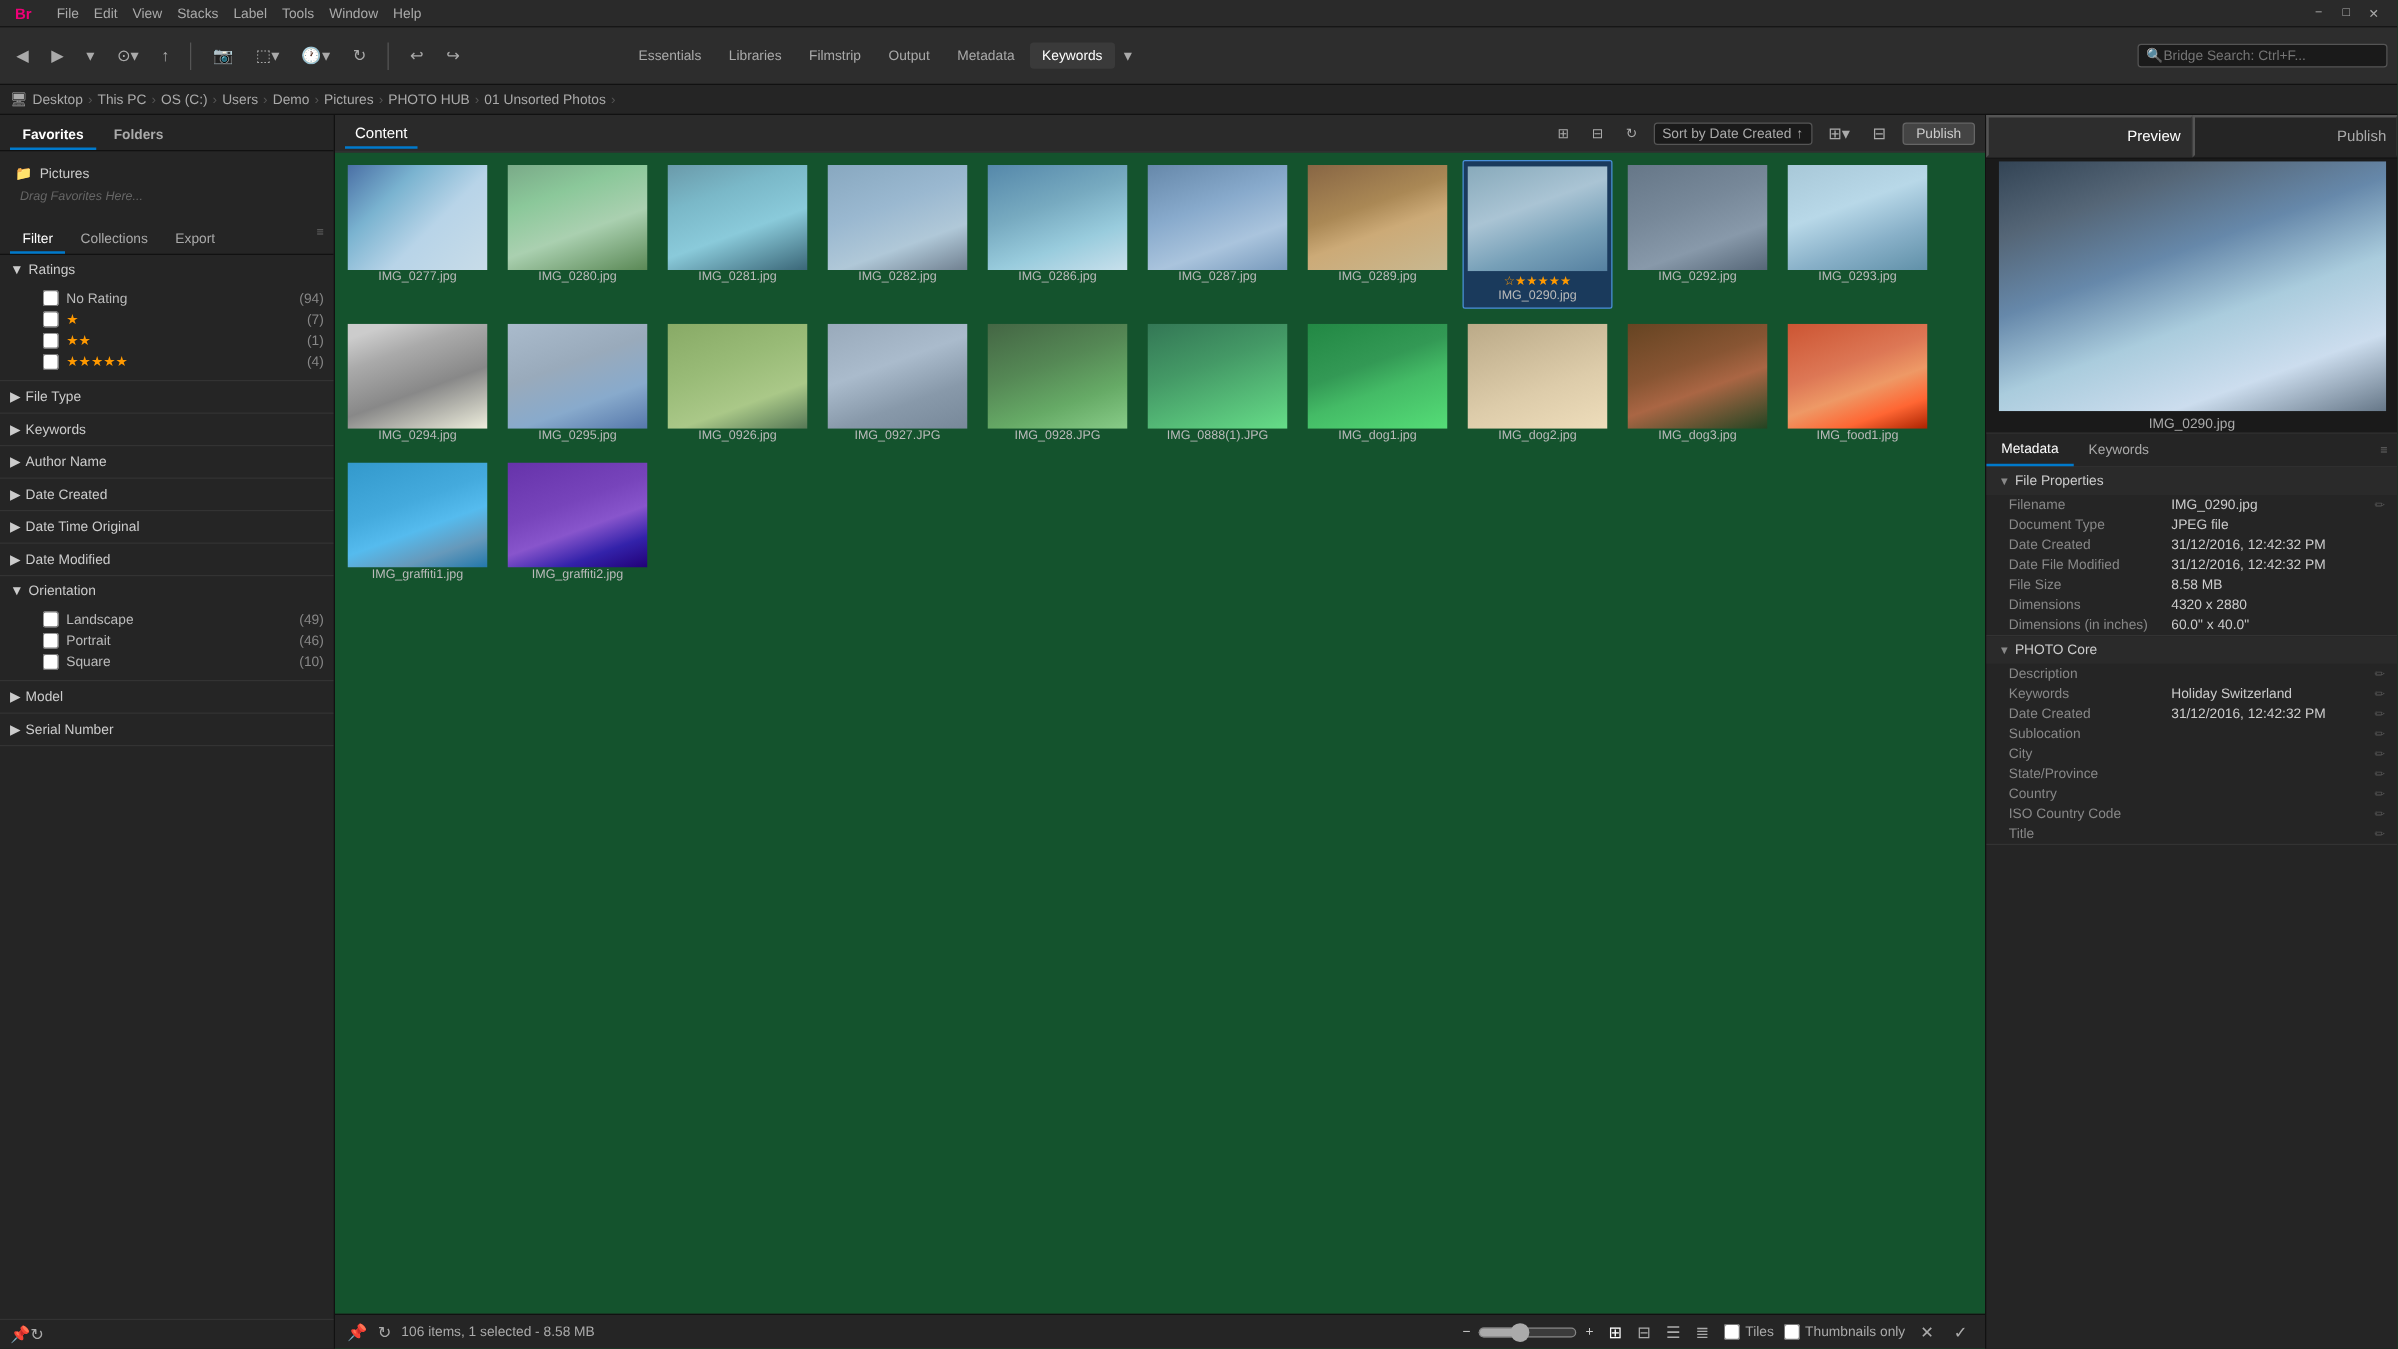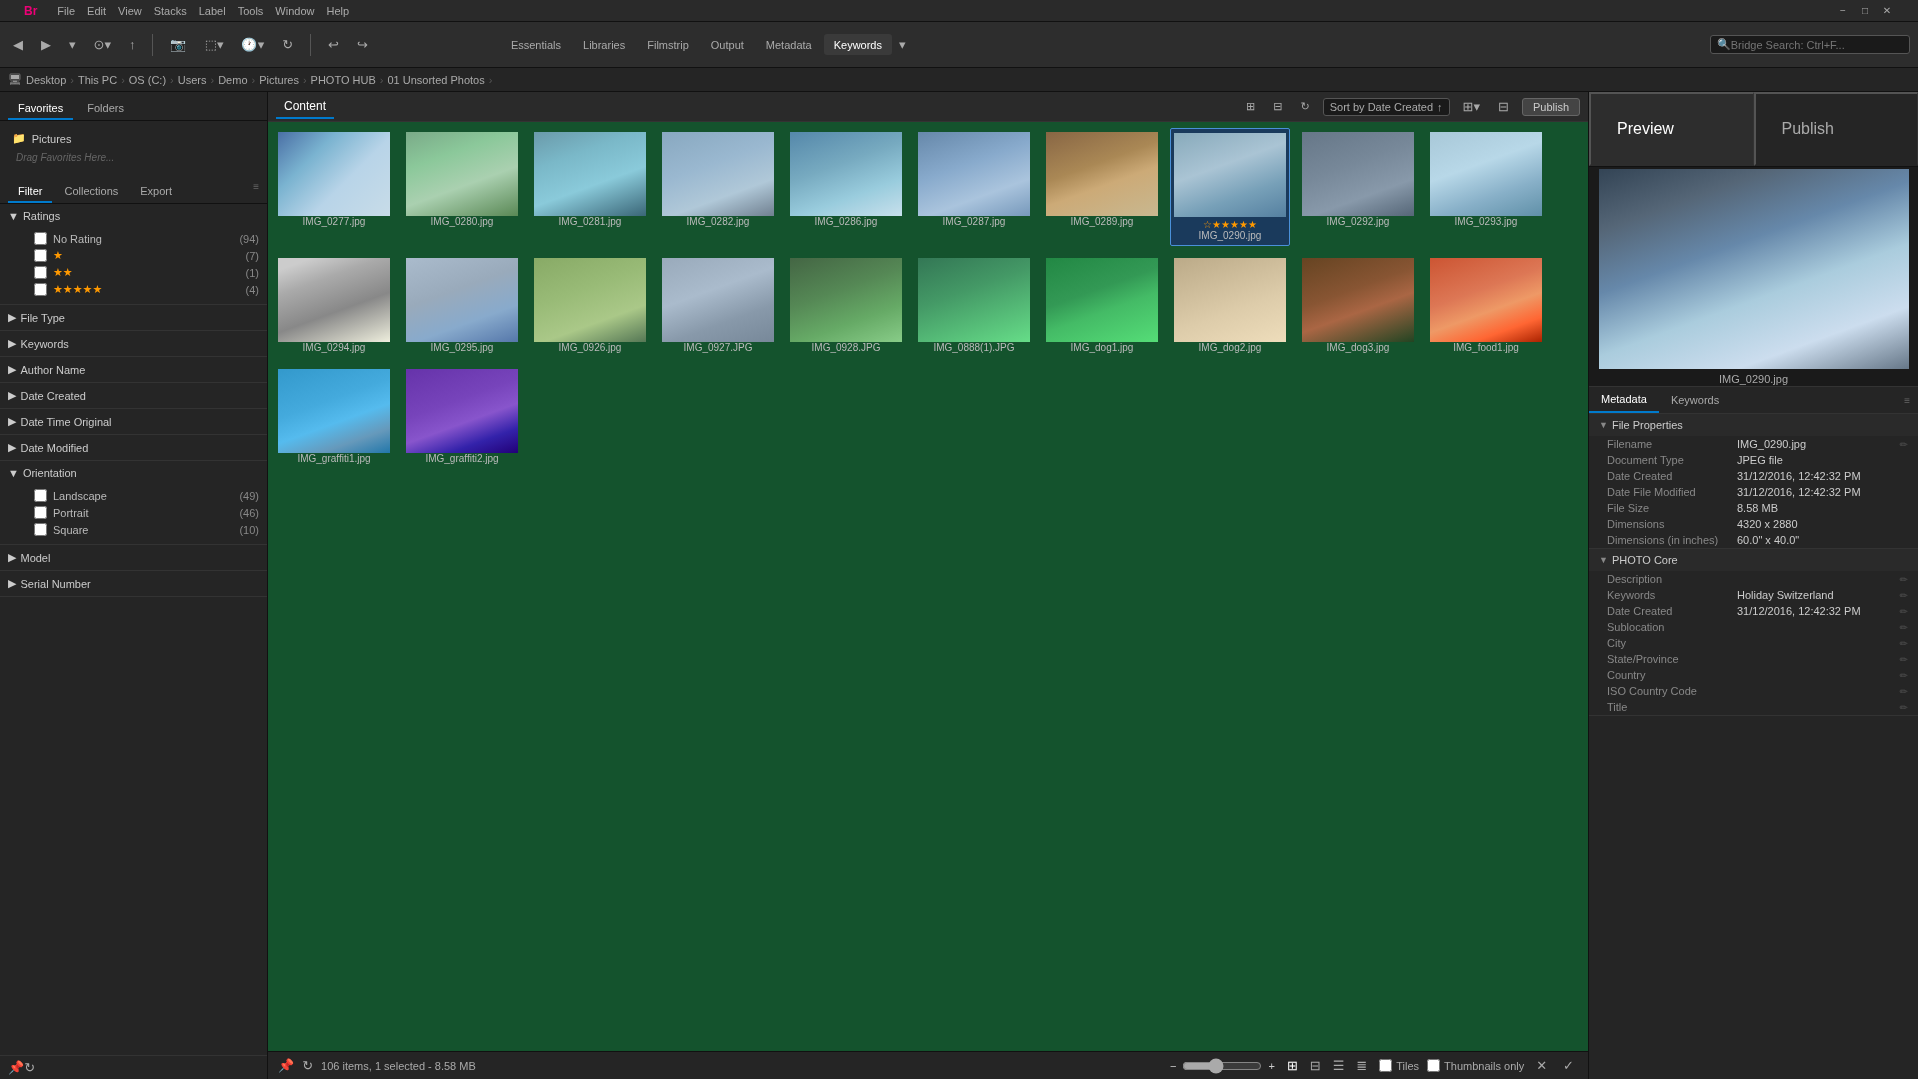--- a/index.html
+++ b/index.html
@@ -1,19 +1,19 @@
 <!DOCTYPE html>
 <html><head>
   <meta charset="utf-8">
   <style>
     * { box-sizing: border-box; margin: 0; padding: 0; }
     body { background: #1e1e1e; color: #ccc; font-family: 'Segoe UI', Arial, sans-serif; font-size: 11px; width: 1918px; height: 1079px; overflow: hidden; }
 
     
-    #titlebar { background: #2a2a2a; height: 22px; display: flex; align-items: center; justify-content: space-between; padding: 0 24px; border-bottom: 1px solid #111; }
+    #titlebar { background: #2a2a2a; height: 22px; display: flex; align-items: center; justify-content: space-between; padding: 0 12px; border-bottom: 1px solid #111; }
     #titlebar .left { display: flex; align-items: center; gap: 16px; color: #aaa; font-size: 11px; }
     #titlebar .title-logo { color: #e07; font-weight: bold; font-size: 12px; margin-right: 4px; }
     #titlebar .title-menu { display: flex; gap: 12px; }
     #titlebar .title-menu span { cursor: pointer; }
     #titlebar .right { display: flex; gap: 8px; align-items: center; }
     #titlebar .win-btn { width: 14px; height: 14px; border-radius: 2px; display: inline-flex; align-items: center; justify-content: center; font-size: 10px; cursor: pointer; color: #aaa; }
 
     
     #toolbar { background: #2d2d2d; height: 46px; display: flex; align-items: center; padding: 0 8px; gap: 8px; border-bottom: 1px solid #111; }
     .toolbar-btn { background: none; border: none; color: #aaa; cursor: pointer; padding: 3px 5px; border-radius: 2px; font-size: 13px; display: flex; align-items: center; gap: 2px; }
@@ -29,21 +29,21 @@
     #breadcrumb span { cursor: pointer; }
     #breadcrumb .sep { color: #555; cursor: default; }
     .sort-dropdown { display: flex; align-items: center; background: #1a1a1a; border: 1px solid #555; border-radius: 3px; padding: 2px 6px; color: #aaa; font-size: 11px; gap: 4px; cursor: pointer; }
 
     
     #main { display: flex; height: calc(1079px - 22px - 46px - 24px); }
 
     
     #left-panel { width: 268px; background: #252525; border-right: 1px solid #111; display: flex; flex-direction: column; overflow: hidden; }
     .panel-tabs { display: flex; padding: 6px 8px 0; gap: 4px; border-bottom: 1px solid #111; }
-    .panel-tab { background: none; border: none; color: #aaa; cursor: pointer; padding: 4px 10px; font-size: 11px; border-bottom: 2px solid transparent; }
+    .panel-tab { background: none; border: none; color: #aaa; cursor: pointer; padding: 4px 10px; font-size: 11px; border-bottom: 2px solid transparent; font-weight: bold; }
     .panel-tab.active { color: #fff; border-bottom: 2px solid #007acc; }
     .favorites-section { padding: 8px; }
     .favorites-section .item { display: flex; align-items: center; gap: 6px; padding: 3px 4px; cursor: pointer; border-radius: 2px; }
     .favorites-section .hint { color: #666; font-style: italic; padding: 4px 8px; font-size: 10px; }
 
     
     .filter-panel { flex: 1; overflow-y: auto; padding: 0; }
     .filter-panel::-webkit-scrollbar { width: 6px; }
     .filter-panel::-webkit-scrollbar-track { background: #1a1a1a; }
     .filter-panel::-webkit-scrollbar-thumb { background: #555; }
@@ -82,21 +82,21 @@
     .zoom-slider { display: flex; align-items: center; gap: 6px; }
     .zoom-slider input[type=range] { width: 80px; accent-color: #aaa; }
     .view-btns { display: flex; gap: 4px; }
     .view-btn { background: none; border: none; color: #aaa; cursor: pointer; padding: 2px 4px; font-size: 13px; }
     .view-btn.active { color: #fff; }
     .pin-btn { background: none; border: none; color: #aaa; cursor: pointer; font-size: 13px; }
 
     
     #right-panel { width: 330px; background: #252525; border-left: 1px solid #111; display: flex; flex-direction: column; }
     .right-panel-tabs { display: flex; border-bottom: 1px solid #111; }
-    .right-panel-tab { flex: 1; text-align: left; padding: 26px; cursor: pointer; color: #aaa; font-size: 16px; border-bottom: 2px solid transparent; background: none; border-right: 1px solid #333; }
+    .right-panel-tab { flex: 1; text-align: right; padding: 8px; cursor: pointer; color: #aaa; font-size: 12px; border-bottom: 2px solid transparent; background: none; border-right: 1px solid #333; }
     .right-panel-tab.active { color: #fff; background: #2d2d2d; border-bottom: 2px solid transparent; }
 
     .preview-area { flex: 0 0 220px; background: #1a1a1a; display: flex; align-items: center; justify-content: center; flex-direction: column; border-bottom: 1px solid #333; }
     .preview-img { width: 310px; height: 200px; background: #333; overflow: hidden; display: flex; align-items: center; justify-content: center; }
     .preview-label { color: #aaa; font-size: 11px; margin-top: 4px; }
 
     .meta-panel { flex: 1; overflow-y: auto; }
     .meta-panel::-webkit-scrollbar { width: 6px; }
     .meta-panel::-webkit-scrollbar-track { background: #1a1a1a; }
     .meta-panel::-webkit-scrollbar-thumb { background: #555; }

